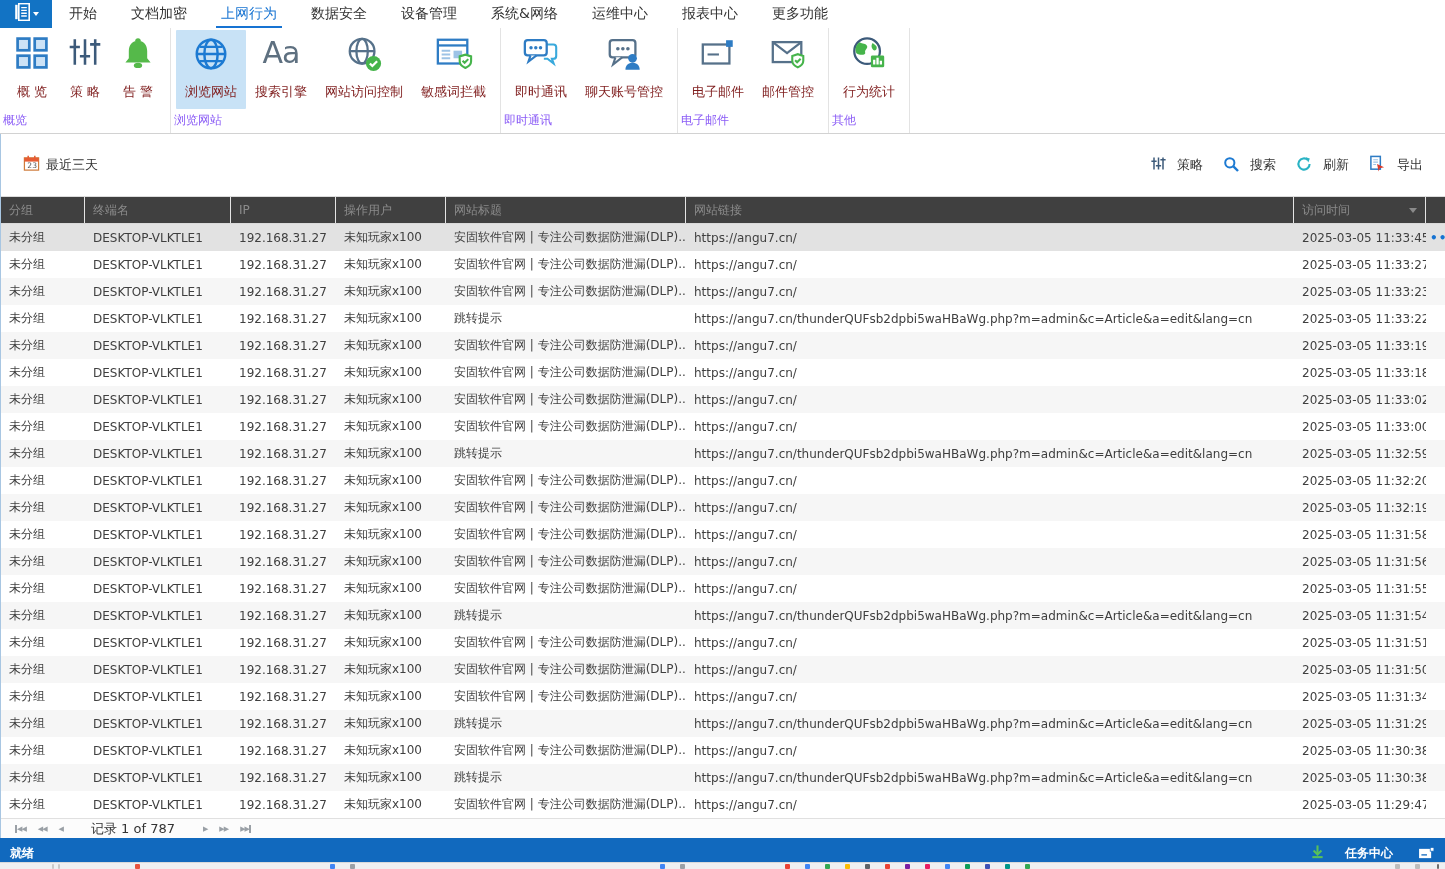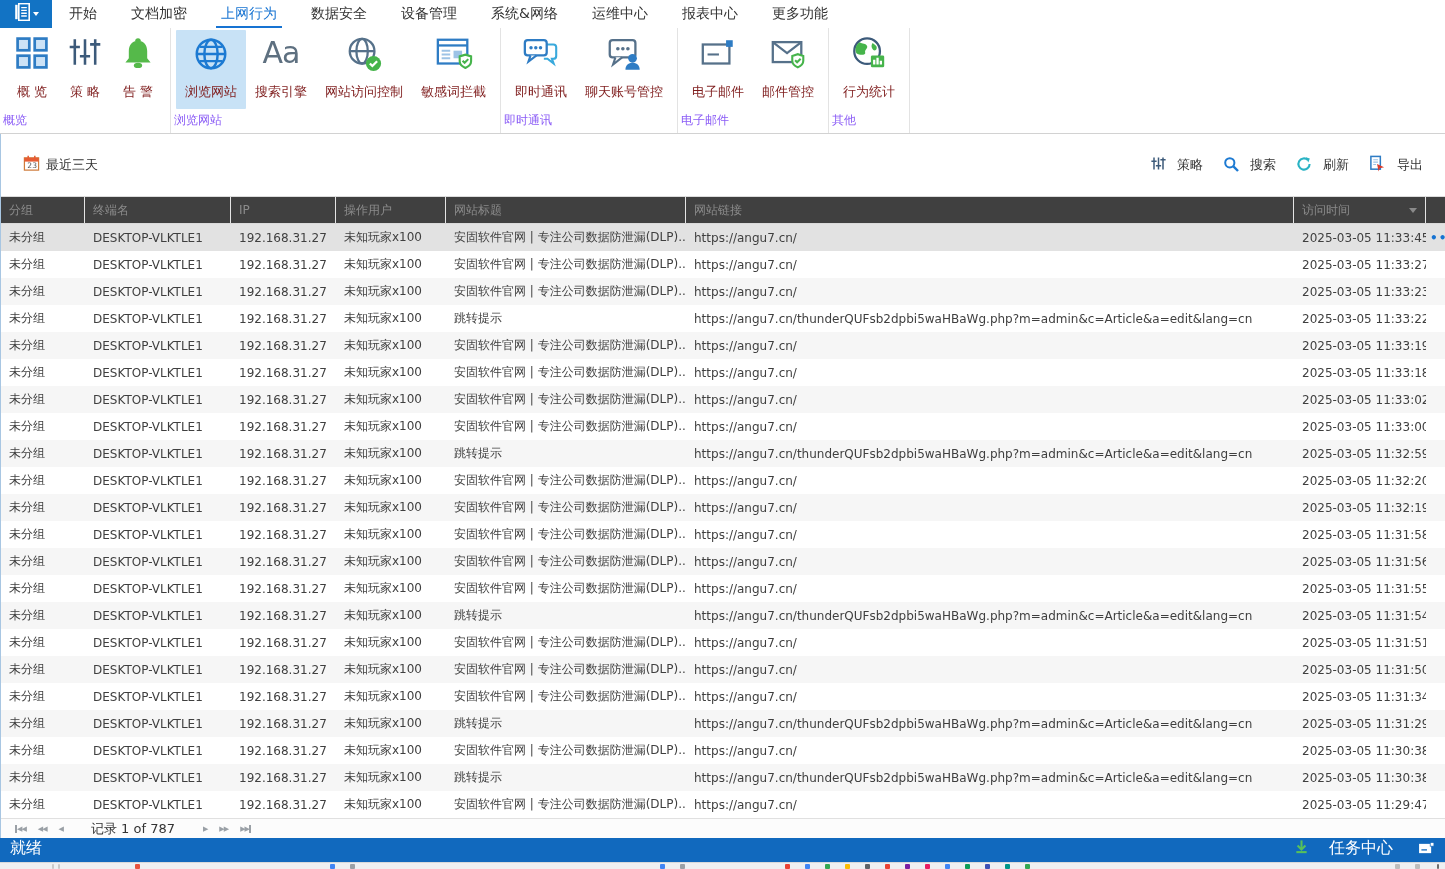--- a/index.html
+++ b/index.html
@@ -51,21 +51,21 @@
   .h-time { width:132px; justify-content:space-between; } .h-rest { flex:1; border-right:none; }
   .dd-arrow { width:0; height:0; border-left:4px solid transparent; border-right:4px solid transparent; border-top:5px solid #8a8a8a; margin-left:4px; }
 
   
   .pager { height:20px; display:flex; align-items:center; padding:0 8px; border-top:1px solid #e0e0e0; background:#fcfcfc; flex:0 0 auto; }
   .pg-btn { font-size:7px; color:#9aa0a6; letter-spacing:-1px; padding:0 6px; cursor:pointer; display:flex; align-items:center; }
   .pg-bar { display:inline-block; width:2px; height:8px; background:#9aa0a6; }
   .pg-label { font-size:13px; color:#333; margin:4px 22px; }
 
   
-  .statusbar { height:24px; background:#1169be; color:#fff; display:flex; align-items:flex-start; padding:0 10px; font-size:16px; flex:0 0 auto; }
+  .statusbar { height:24px; background:#1169be; color:#fff; display:flex; align-items:flex-end; padding:0 10px; font-size:12px; flex:0 0 auto;font-weight:bold; }
   .sb-right { margin-left:auto; display:flex; align-items:center; gap:7px; }
   .taskcenter { display:flex; align-items:center; gap:20px; cursor:pointer; }
   .sb-msg { margin-left:18px; cursor:pointer; display:flex; align-items:center; }
 
   
   .sliver { height:7px; background:#eef0f2; position:relative; flex:0 0 auto; border-top:1px solid #d7d9db; }
   .sliver i { position:absolute; top:1px; width:5px; height:5px; border-radius:1px; display:block; }
 </style>
 </head>
 <body>

